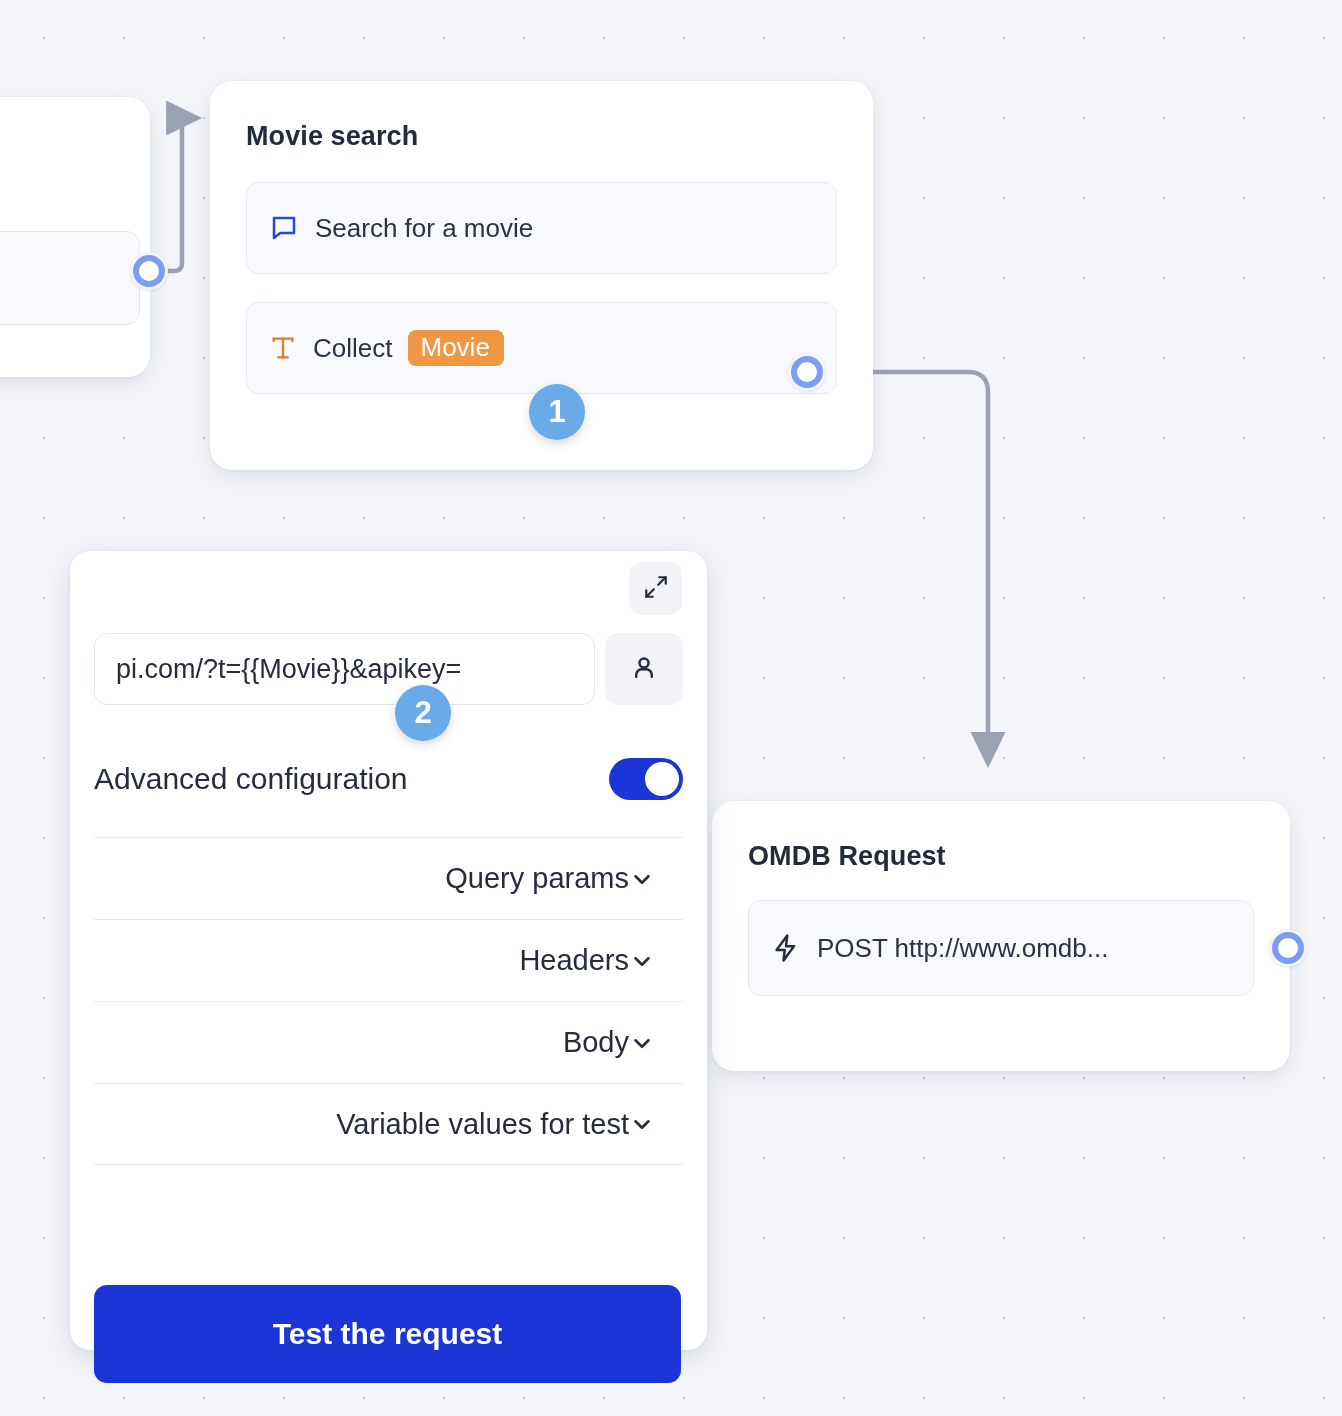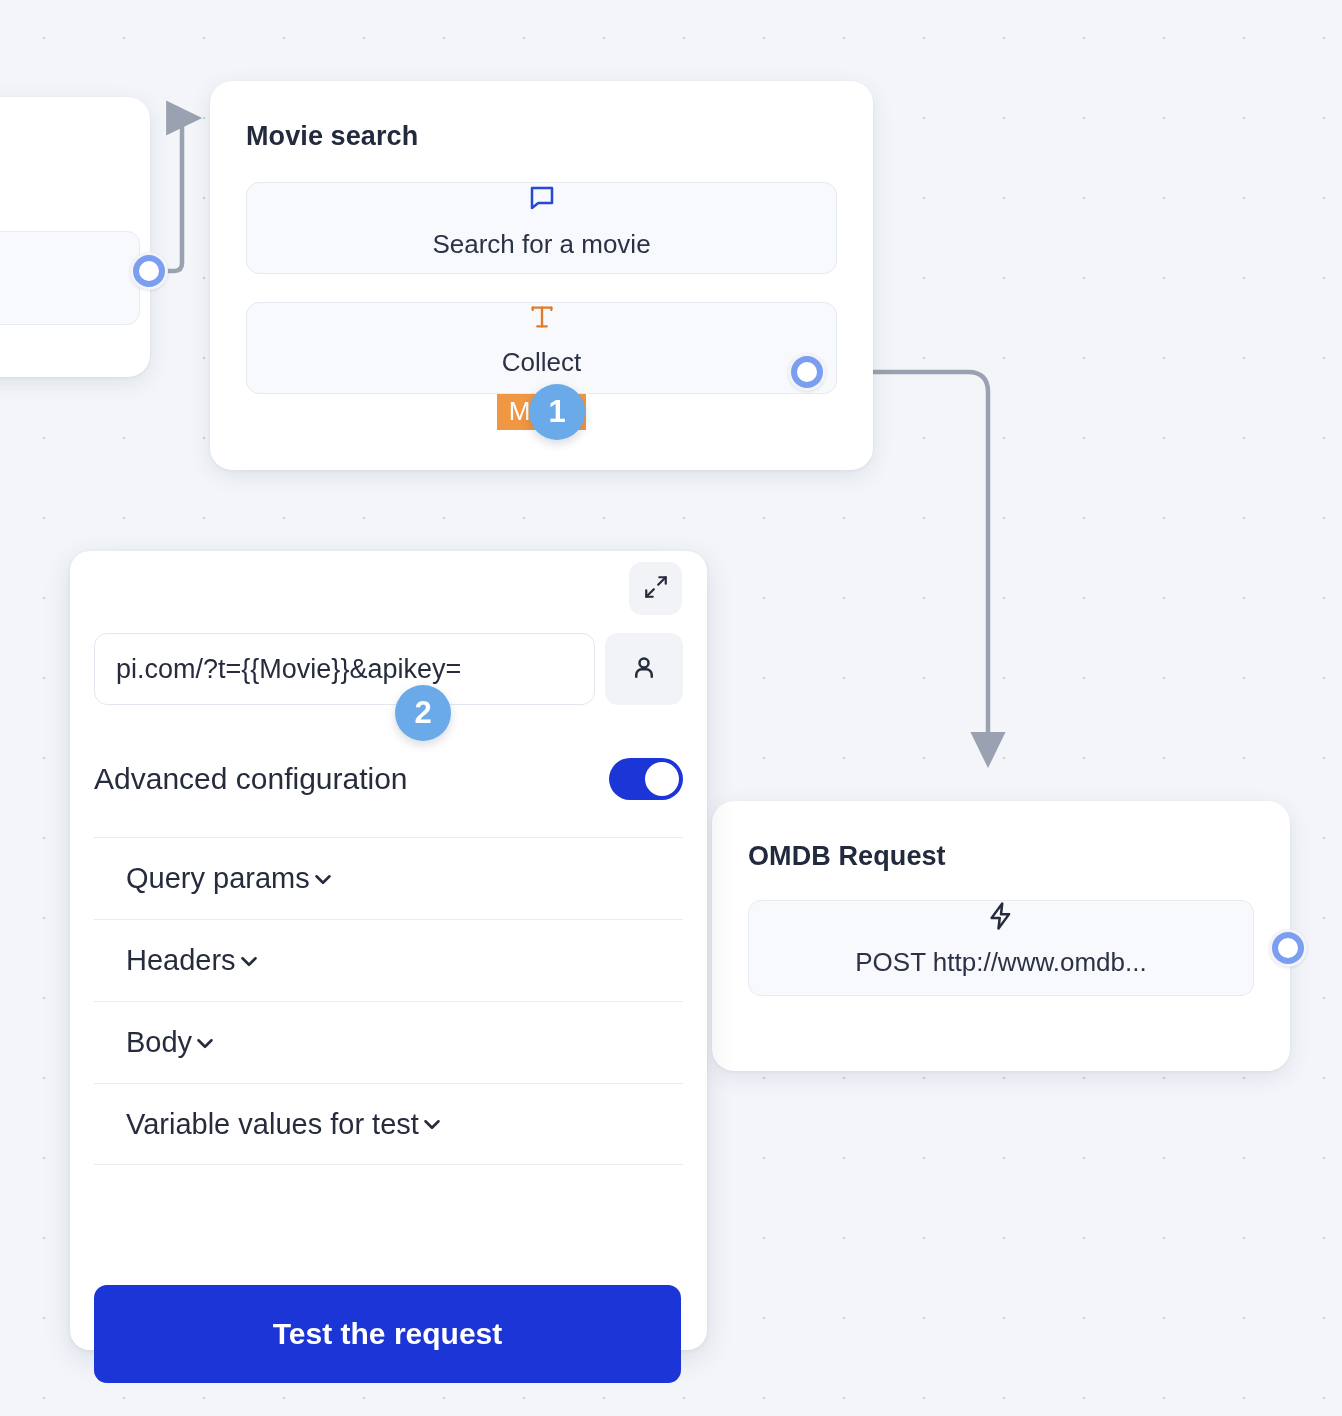--- a/index.html
+++ b/index.html
@@ -38,37 +38,36 @@
     background: #f7f9fc;
     border: 1px solid #e6eaf1;
     border-radius: 13px;
     display: flex;
     align-items: center;
     gap: 16px;
     padding: 0 22px;
     height: 92px;
     font-size: 26px;
     color: #2b3245;
-    flex-direction: column;
   }
   .row-ico { display: flex; align-items: center; justify-content: center; flex: 0 0 auto; }
 
   
   #node-movie-search {
     left: 210px; top: 81px; width: 663px; height: 389px;
     padding: 40px 36px;
   }
   #node-movie-search .node-title { margin-bottom: 30px; }
   #node-movie-search .node-row + .node-row { margin-top: 28px; }
 
   .var-chip {
     background: #ef9743;
     color: #ffffff;
-    border-radius: 0;
-    padding: 4px 8px 6px 12px;
+    border-radius: 8px;
+    padding: 4px 14px 6px 12px;
     font-size: 26px;
     line-height: 1;
     display: inline-block;
   }
 
   
   #node-omdb {
     left: 712px; top: 801px; width: 578px; height: 270px;
     padding: 40px 36px;
   }
@@ -207,21 +206,21 @@
     display: flex; align-items: center; justify-content: center;
     gap: 18px;
     font-size: 30px; font-weight: 700; color: #262c3c;
     cursor: pointer;
   }
 
   .accordion { margin-top: 37px; }
   .acc-item {
     border-top: 1px solid #e8ebf1;
     height: 82px;
-    display: flex; align-items: center; justify-content: flex-start;
+    display: flex; align-items: center; justify-content: flex-end;
     padding: 0 0 0 32px;
     cursor: pointer;
   }
   .acc-item:last-of-type { border-bottom: 1px solid #e8ebf1; }
   .acc-label { font-size: 29px; color: #262c3c; }
   .acc-chev { margin-right: 28px; display: flex; }
 
   #test-btn {
     position: absolute;
     left: 94px; top: 1285px; width: 587px; height: 98px;

